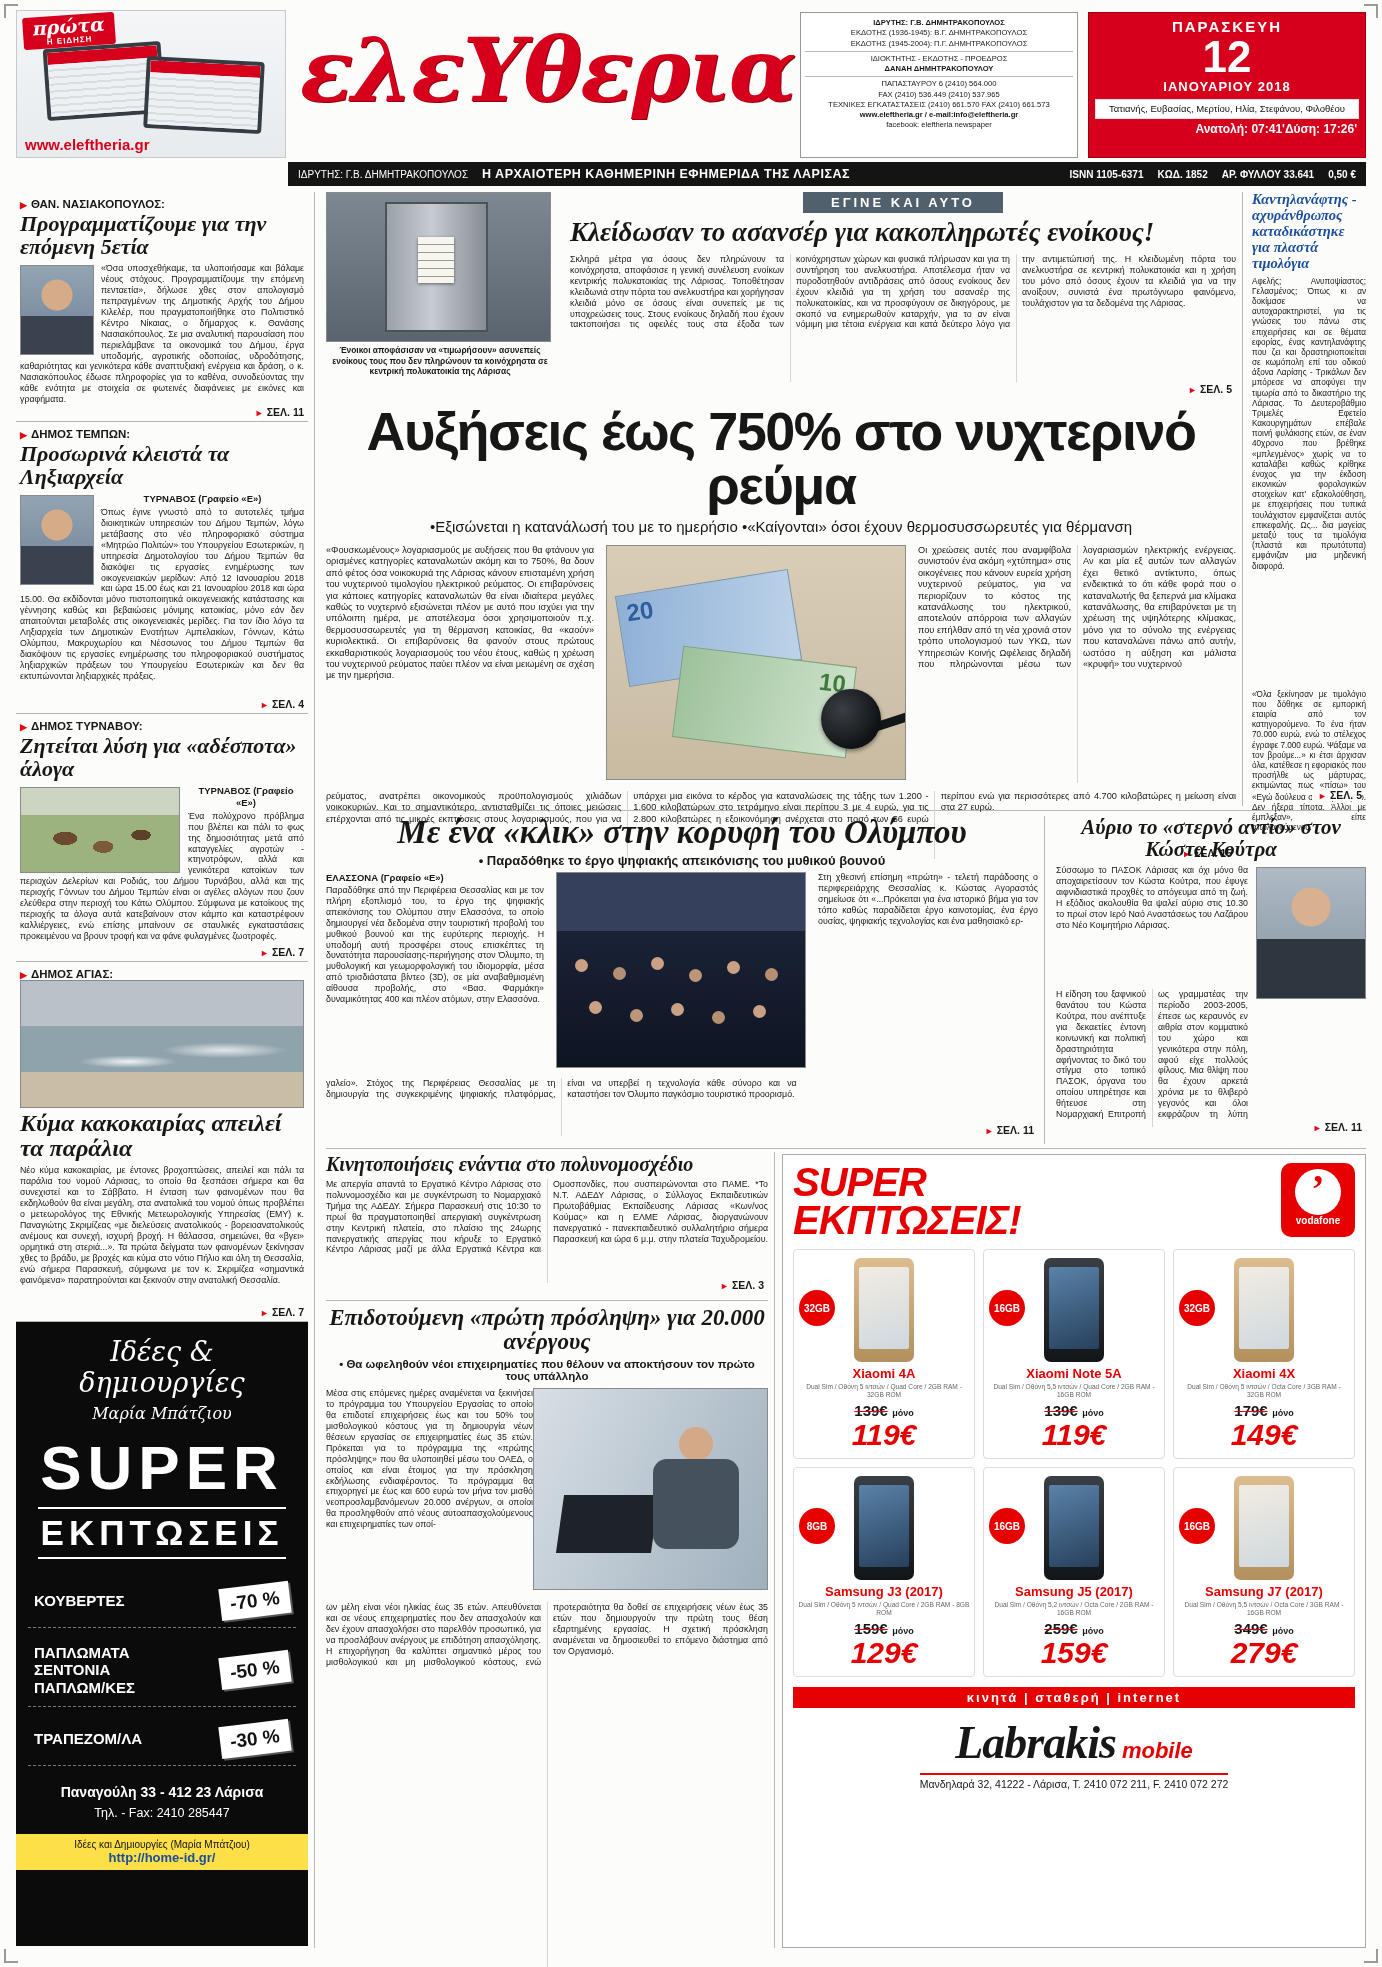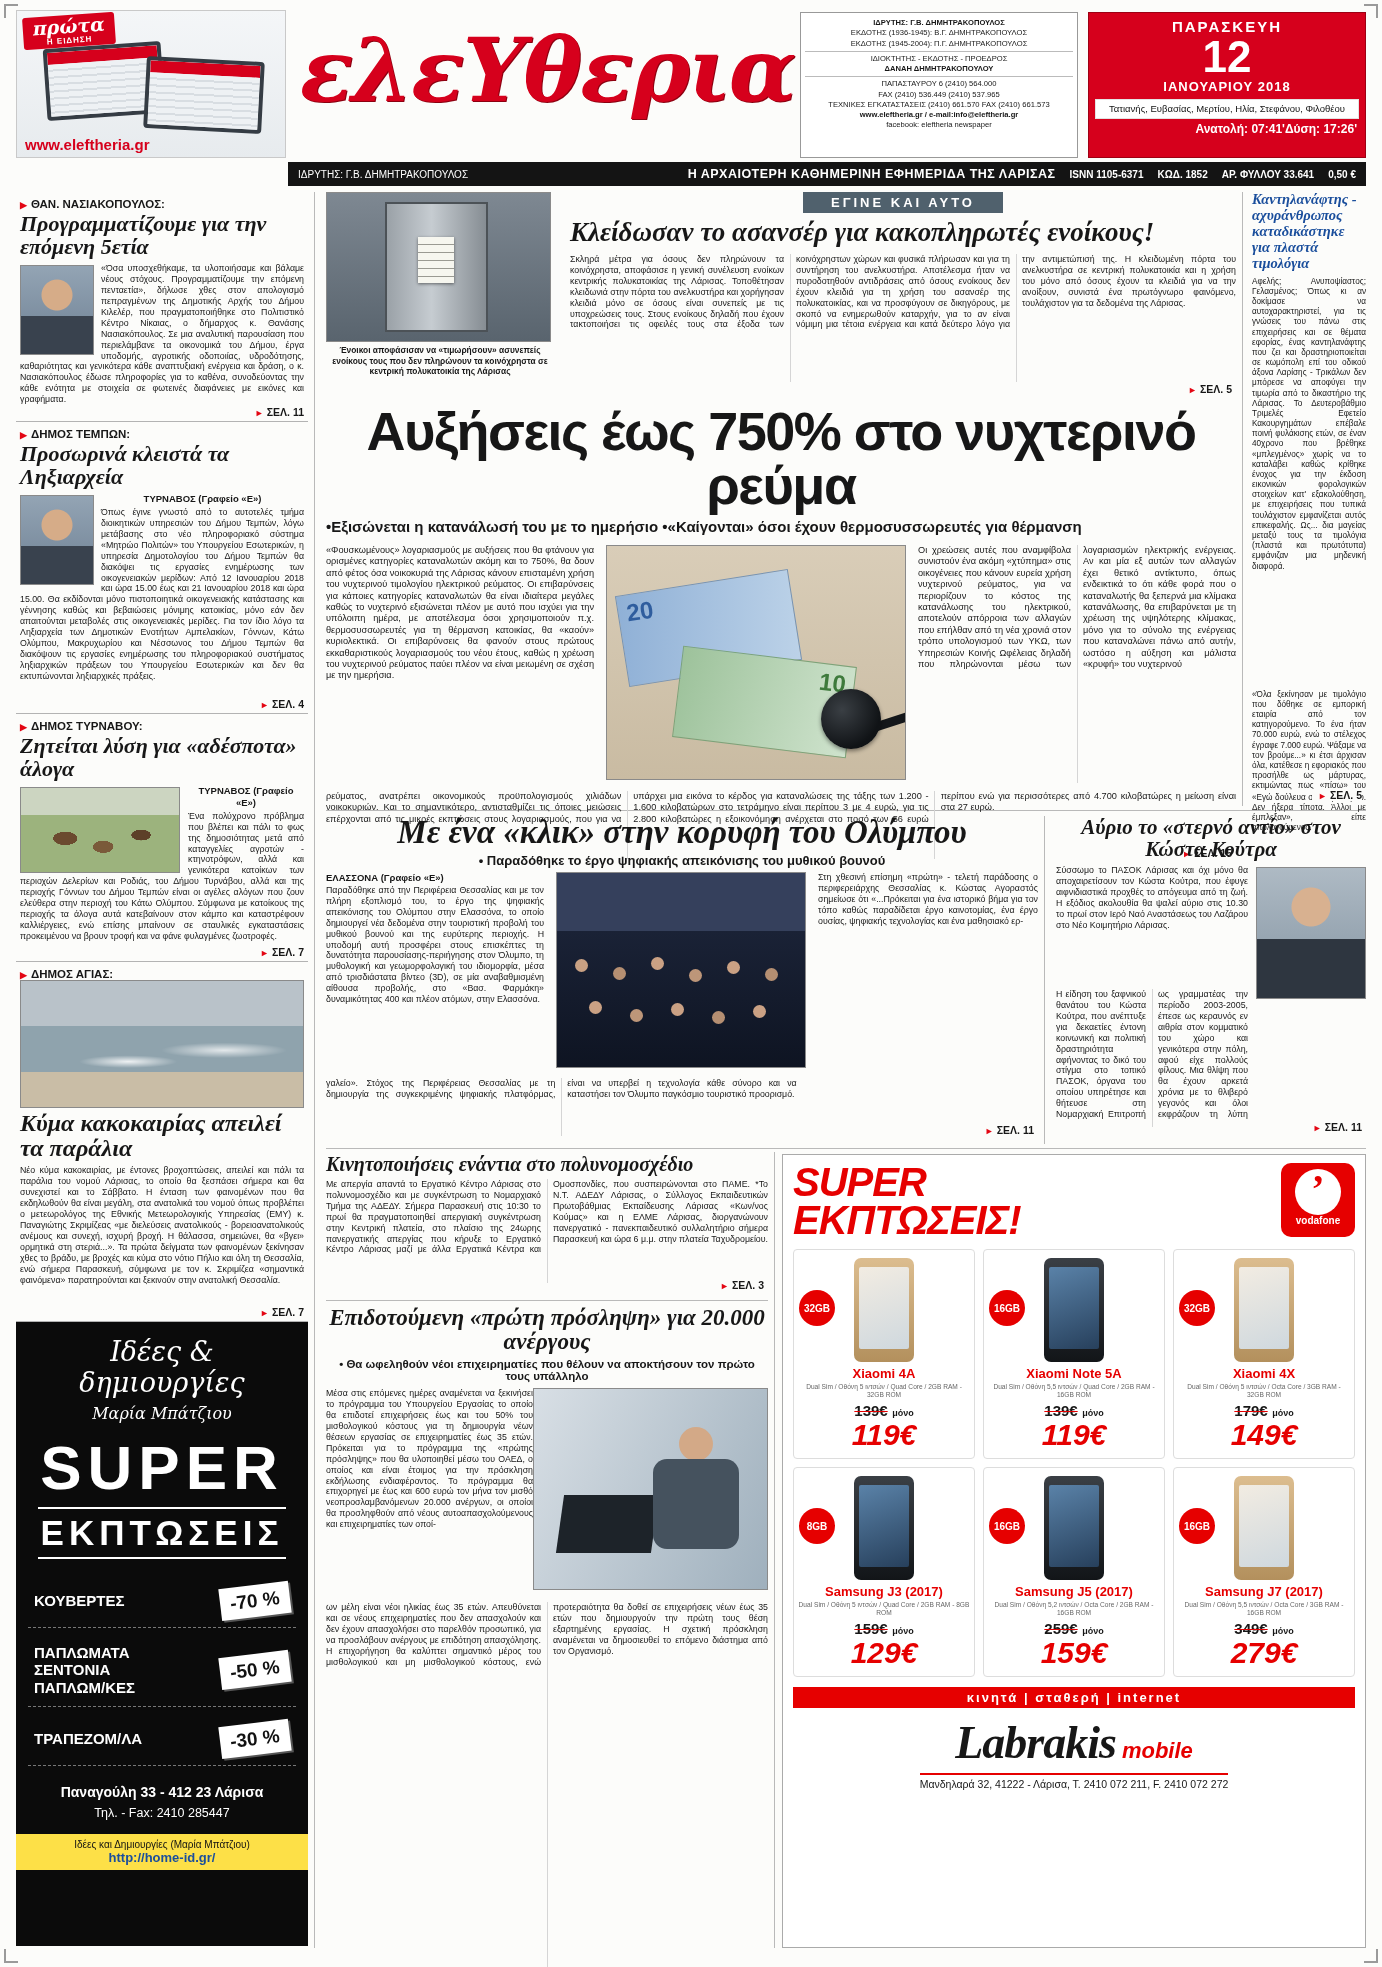--- a/index.html
+++ b/index.html
@@ -21,21 +21,21 @@
 .pubbox .sec{border-bottom:1px solid #bbb;padding:2px 0}
 .pubbox .sec:last-child{border-bottom:none}
 .pubbox .bold{font-weight:bold}
 .datebox{background:#d6001c;color:#fff;text-align:center;border:1px solid #9d0013}
 .datebox .wd{font-size:15px;font-weight:bold;letter-spacing:2px;padding-top:5px}
 .datebox .dy{font-size:44px;font-weight:bold;line-height:1}
 .datebox .my{font-size:13px;font-weight:bold;letter-spacing:1px}
 .datebox .names{background:#fff;color:#111;font-size:9.5px;margin:5px 6px 0;padding:3px 4px;line-height:1.3;border:1px solid #e3e3e3}
 .datebox .suns{display:flex;justify-content:flex-end;font-size:12px;font-weight:bold;padding:3px 8px 2px}
 .blackbar{background:#141414;color:#fff;display:flex;align-items:center;font-size:10px;padding:0 10px;gap:14px}
-.blackbar .slogan{flex:1;text-align:right;font-weight:bold;font-size:12.5px;letter-spacing:.5px}
+.blackbar .slogan{flex:1;text-align:left;font-weight:bold;font-size:12.5px;letter-spacing:.5px}
 .blackbar .bb-right{display:flex;gap:14px;font-weight:bold}
 
 .kicker{font-size:11.5px;font-weight:bold}
 .karr::before{content:"▶";color:#e30613;font-size:9px;margin-right:4px}
 .ltitle{font-family:"Liberation Serif",serif;font-style:italic;font-weight:bold;font-size:22px;line-height:1.03;margin:3px 0 5px}
 .btxt{font-size:8.8px;line-height:1.24;text-align:justify;overflow:hidden}
 .dl{display:block;text-align:center;font-weight:bold;font-size:9.5px;margin-bottom:2px}
 .pageref{position:absolute;right:4px;bottom:3px;font-size:10.5px;font-weight:bold;background:#fcfcfa;padding-left:6px}
 .tri::before{content:"►";color:#e30613;margin-right:3px;font-size:9px}
 .l-art{position:relative;border-bottom:1px solid #b3b3b3;padding:6px 4px 16px;overflow:hidden}
@@ -60,21 +60,21 @@
 .office .lap{position:absolute;left:26px;bottom:36px;width:95px;height:58px;background:#1d2329;transform:skewX(-8deg)}
 .office .head{position:absolute;right:54px;top:38px;width:34px;height:34px;border-radius:50%;background:#d3a987}
 .office .body{position:absolute;right:28px;top:70px;width:86px;height:90px;border-radius:14px;background:#45525e}
 
 .badge{display:inline-block;background:#50616d;color:#fff;font-weight:bold;font-size:13px;letter-spacing:3px;padding:3px 28px}
 .elevtitle{font-family:"Liberation Serif",serif;font-style:italic;font-weight:bold;font-size:27px;margin:4px 0 6px}
 .caption{font-size:8.4px;font-weight:bold;text-align:center;line-height:1.25;margin-top:3px}
 .cols3{column-count:3;column-gap:12px;column-rule:1px solid #d5d5d5}
 .cols2{column-count:2;column-gap:12px;column-rule:1px solid #d5d5d5}
 .mainhead{font-weight:bold;font-size:54px;letter-spacing:-1.5px;text-align:center;line-height:1}
-.subhead{font-weight:bold;font-size:15px;margin-top:6px}
+.subhead{font-weight:normal;font-size:15px;text-align:center;margin-top:6px}
 .bigtitle{font-family:"Liberation Serif",serif;font-style:italic;font-weight:bold;font-size:33px;text-align:center;line-height:1}
 .bullethead{font-weight:bold;font-size:13px;text-align:center;margin:4px 0}
 .midtitle{font-family:"Liberation Serif",serif;font-style:italic;font-weight:bold;font-size:21px;line-height:1.05;text-align:center}
 .railtitle{font-family:"Liberation Serif",serif;font-style:italic;font-weight:bold;font-size:14.5px;color:#1a4e9c;line-height:1.1;margin-bottom:5px}
 .rail .btxt{font-size:8.2px}
 
 .homead{background:#0b0b0b;color:#fff;display:flex;flex-direction:column;padding:14px 12px 0;gap:6px;text-align:center;position:relative}
 .homead .script{font-family:"DejaVu Serif",serif;font-style:italic;font-size:27px}
 .homead .owner{font-family:"DejaVu Serif",serif;font-style:italic;font-size:16px}
 .homead .super{font-size:62px;font-weight:bold;letter-spacing:6px;line-height:1;margin-top:8px}

